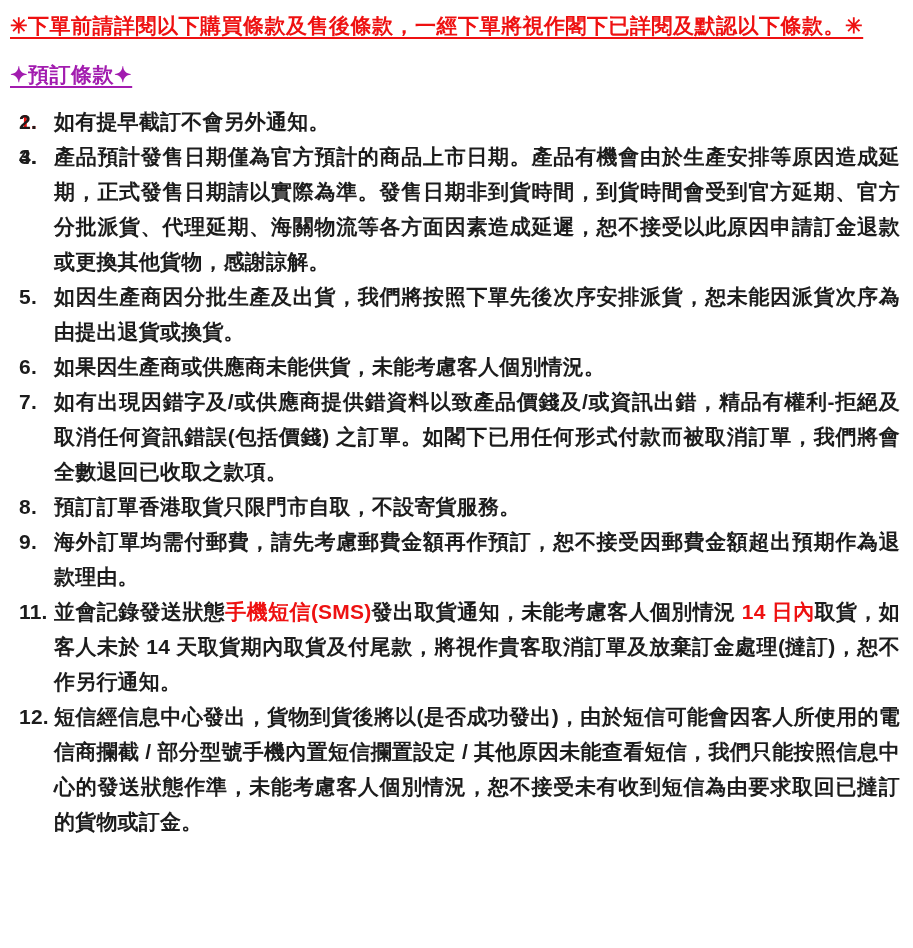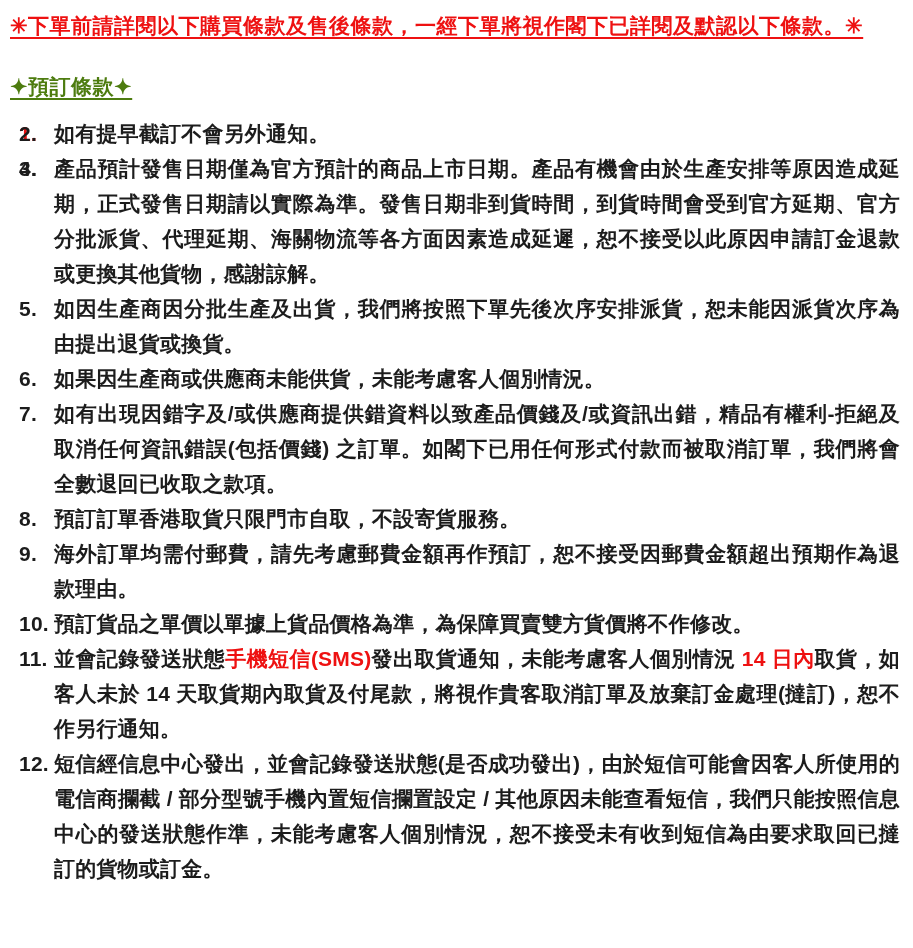--- a/index.html
+++ b/index.html
@@ -18,25 +18,25 @@
     padding: 9px 12px 10px 10px;
     box-sizing: border-box;
     width: 913px;
   }
   .notice-title {
     color: var(--red, #ee1111);
     font-size: 21px;
     line-height: 33px;
     text-decoration: underline;
     text-underline-offset: 4px;
-    margin-bottom: 28px;
+    margin-bottom: 16px;
     letter-spacing: 0.5px;
   }
   .section-heading {
-    color: #4d7c0f;
+    color: #a21caf;
     font-size: 21px;
     line-height: 33px;
     text-decoration: underline;
     text-underline-offset: 4px;
     margin-bottom: 13px;
     letter-spacing: 0.5px;
   }
   .terms-list {
     width: 100%;
   }
@@ -75,20 +75,19 @@
   <div class="terms-list">
       <div class="term red-item"><span class="num">1.</span></div>
       <div class="term"><span class="num">2.</span><span>如有提早截訂不會另外通知。</span></div>
       <div class="term"><span class="num">3.</span></div>
       <div class="term"><span class="num">4.</span><span>產品預計發售日期僅為官方預計的商品上市日期。產品有機會由於生產安排等原因造成延期，正式發售日期請以實際為準。發售日期非到貨時間，到貨時間會受到官方延期、官方分批派貨、代理延期、海關物流等各方面因素造成延遲，恕不接受以此原因申請訂金退款或更換其他貨物，感謝諒解。</span></div>
       <div class="term"><span class="num">5.</span><span>如因生產商因分批生產及出貨，我們將按照下單先後次序安排派貨，恕未能因派貨次序為由提出退貨或換貨。</span></div>
       <div class="term"><span class="num">6.</span><span>如果因生產商或供應商未能供貨，未能考慮客人個別情況。</span></div>
       <div class="term"><span class="num">7.</span><span>如有出現因錯字及/或供應商提供錯資料以致產品價錢及/或資訊出錯，精品有權利-拒絕及取消任何資訊錯誤(包括價錢) 之訂單。如閣下已用任何形式付款而被取消訂單，我們將會全數退回已收取之款項。</span></div>
       <div class="term"><span class="num">8.</span><span>預訂訂單香港取貨只限門市自取，不設寄貨服務。</span></div>
       <div class="term"><span class="num">9.</span><span>海外訂單均需付郵費，請先考慮郵費金額再作預訂，恕不接受因郵費金額超出預期作為退款理由。</span></div>
-      <div class="term"><span class="num">10.</span><span>預訂貨品之單價以單據上貨品價格為準，為保障買賣雙方貨價將不作修改。</span></div>
       <div class="term"><span class="num">11.</span><span>並會記錄發送狀態</span><span class="seg-red">手機短信(SMS)</span><span>發出取貨通知，未能考慮客人個別情況 </span><span class="seg-red">14 日內</span><span>取貨，如客人未於 14 天取貨期內取貨及付尾款，將視作貴客取消訂單及放棄訂金處理(撻訂)，恕不作另行通知。</span></div>
-      <div class="term"><span class="num">12.</span><span>短信經信息中心發出，並會記錄發送狀態(是否成功發出)，由於短信可能會因客人所使用的電信商攔截 / 部分型號手機內置短信攔置設定 / 其他原因未能查看短信，我們只能按照信息中心的發送狀態作準，未能考慮客人個別情況，恕不接受未有收到短信為由要求取回已撻訂的貨物或訂金。</span></div>
+      <div class="term"><span class="num">12.</span><span>短信經信息中心發出，貨物到貨後將以(是否成功發出)，由於短信可能會因客人所使用的電信商攔截 / 部分型號手機內置短信攔置設定 / 其他原因未能查看短信，我們只能按照信息中心的發送狀態作準，未能考慮客人個別情況，恕不接受未有收到短信為由要求取回已撻訂的貨物或訂金。</span></div>
       <div class="term">
         <span class="num">13.</span>
       </div>
     </div>
 </div>
 
 </body></html>

